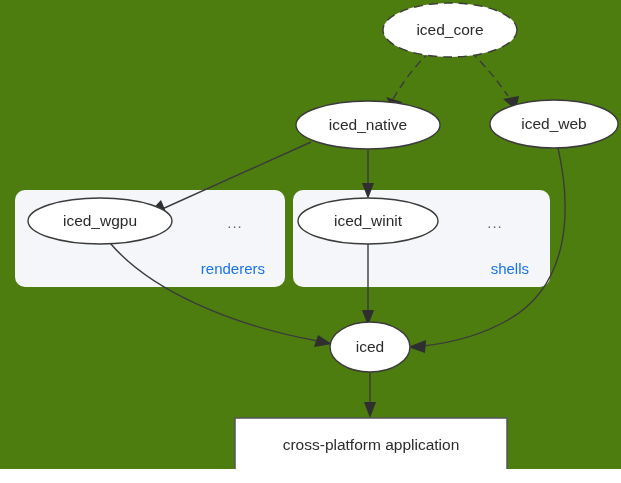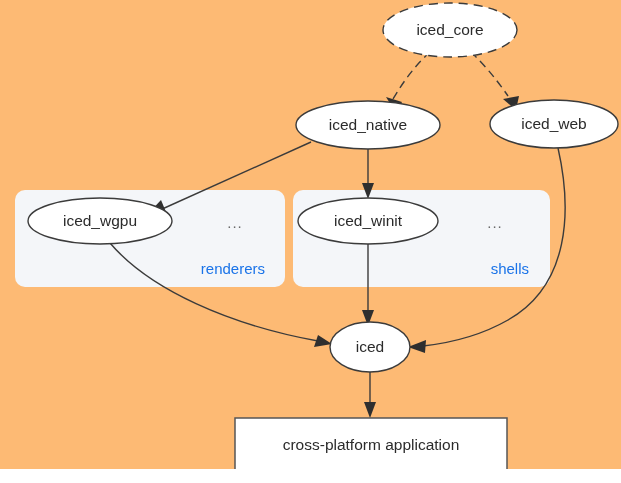--- a/index.html
+++ b/index.html
@@ -8,21 +8,21 @@
     padding: 0;
     background: #ffffff;
   }
   body {
     font-family: "Liberation Sans", sans-serif;
   }
   #diagram-root {
     position: relative;
     width: 621px;
     height: 469px;
-    background: #fdba74;
+    background: #4d7c0f;
     overflow: hidden;
   }
   #graph-svg {
     position: absolute;
     left: 0;
     top: 0;
     width: 621px;
     height: 483px;
     display: block;
   }

